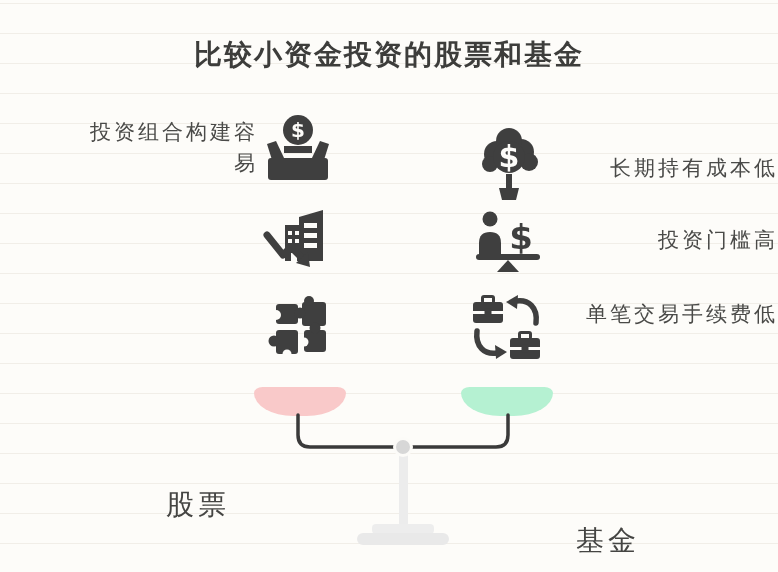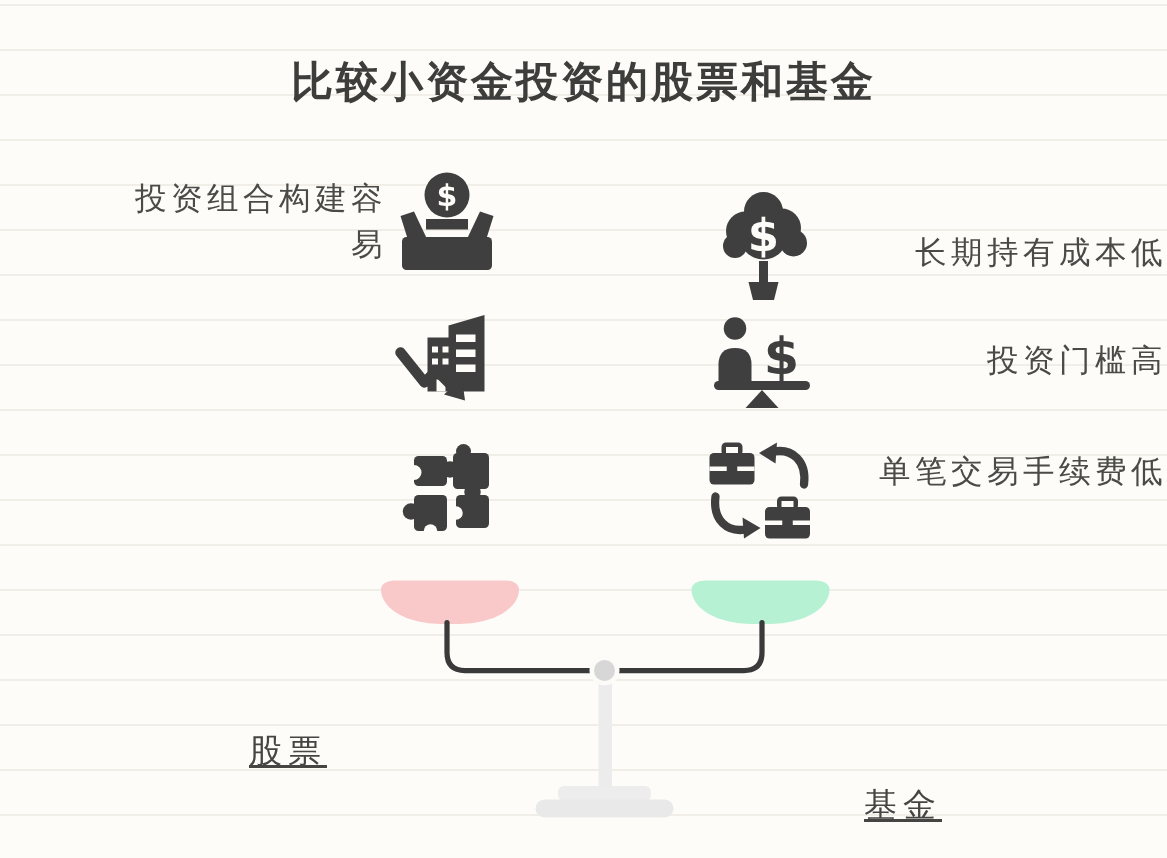--- a/index.html
+++ b/index.html
@@ -33,23 +33,22 @@
   .bowl-left{left:254px;background:#f9c9c9;}
   .bowl-right{left:461px;background:#b5f1d2;}
   .beam{position:absolute;left:280px;top:407px;}
   .pole{position:absolute;left:399px;top:446px;width:9px;height:81px;
     background:#ececec;border-radius:4px;}
   .base1{position:absolute;left:372px;top:524px;width:62px;height:10px;
     background:#ededed;border-radius:4px;}
   .base2{position:absolute;left:357px;top:533px;width:92px;height:12px;
     background:#e9e9e9;border-radius:6px;}
   .side-label{
-    position:absolute;top:486px;font-size:22px;letter-spacing:4px;color:#454543;
+    position:absolute;top:486px;font-size:28px;letter-spacing:4px;color:#454543;
     font-family:"Liberation Serif","DejaVu Serif",serif;
-    text-decoration:underline;
   }
   .label-left{left:166px;} .label-right{left:576px;margin-top:36px;}
   svg .ink{fill:#3f3f3f;}
   svg .paper{fill:#fdfcf9;}
   svg text{font-family:"DejaVu Sans","Liberation Sans",sans-serif;font-weight:bold;}
 </style>
 </head>
 <body>
 
 <div class="canvas">

